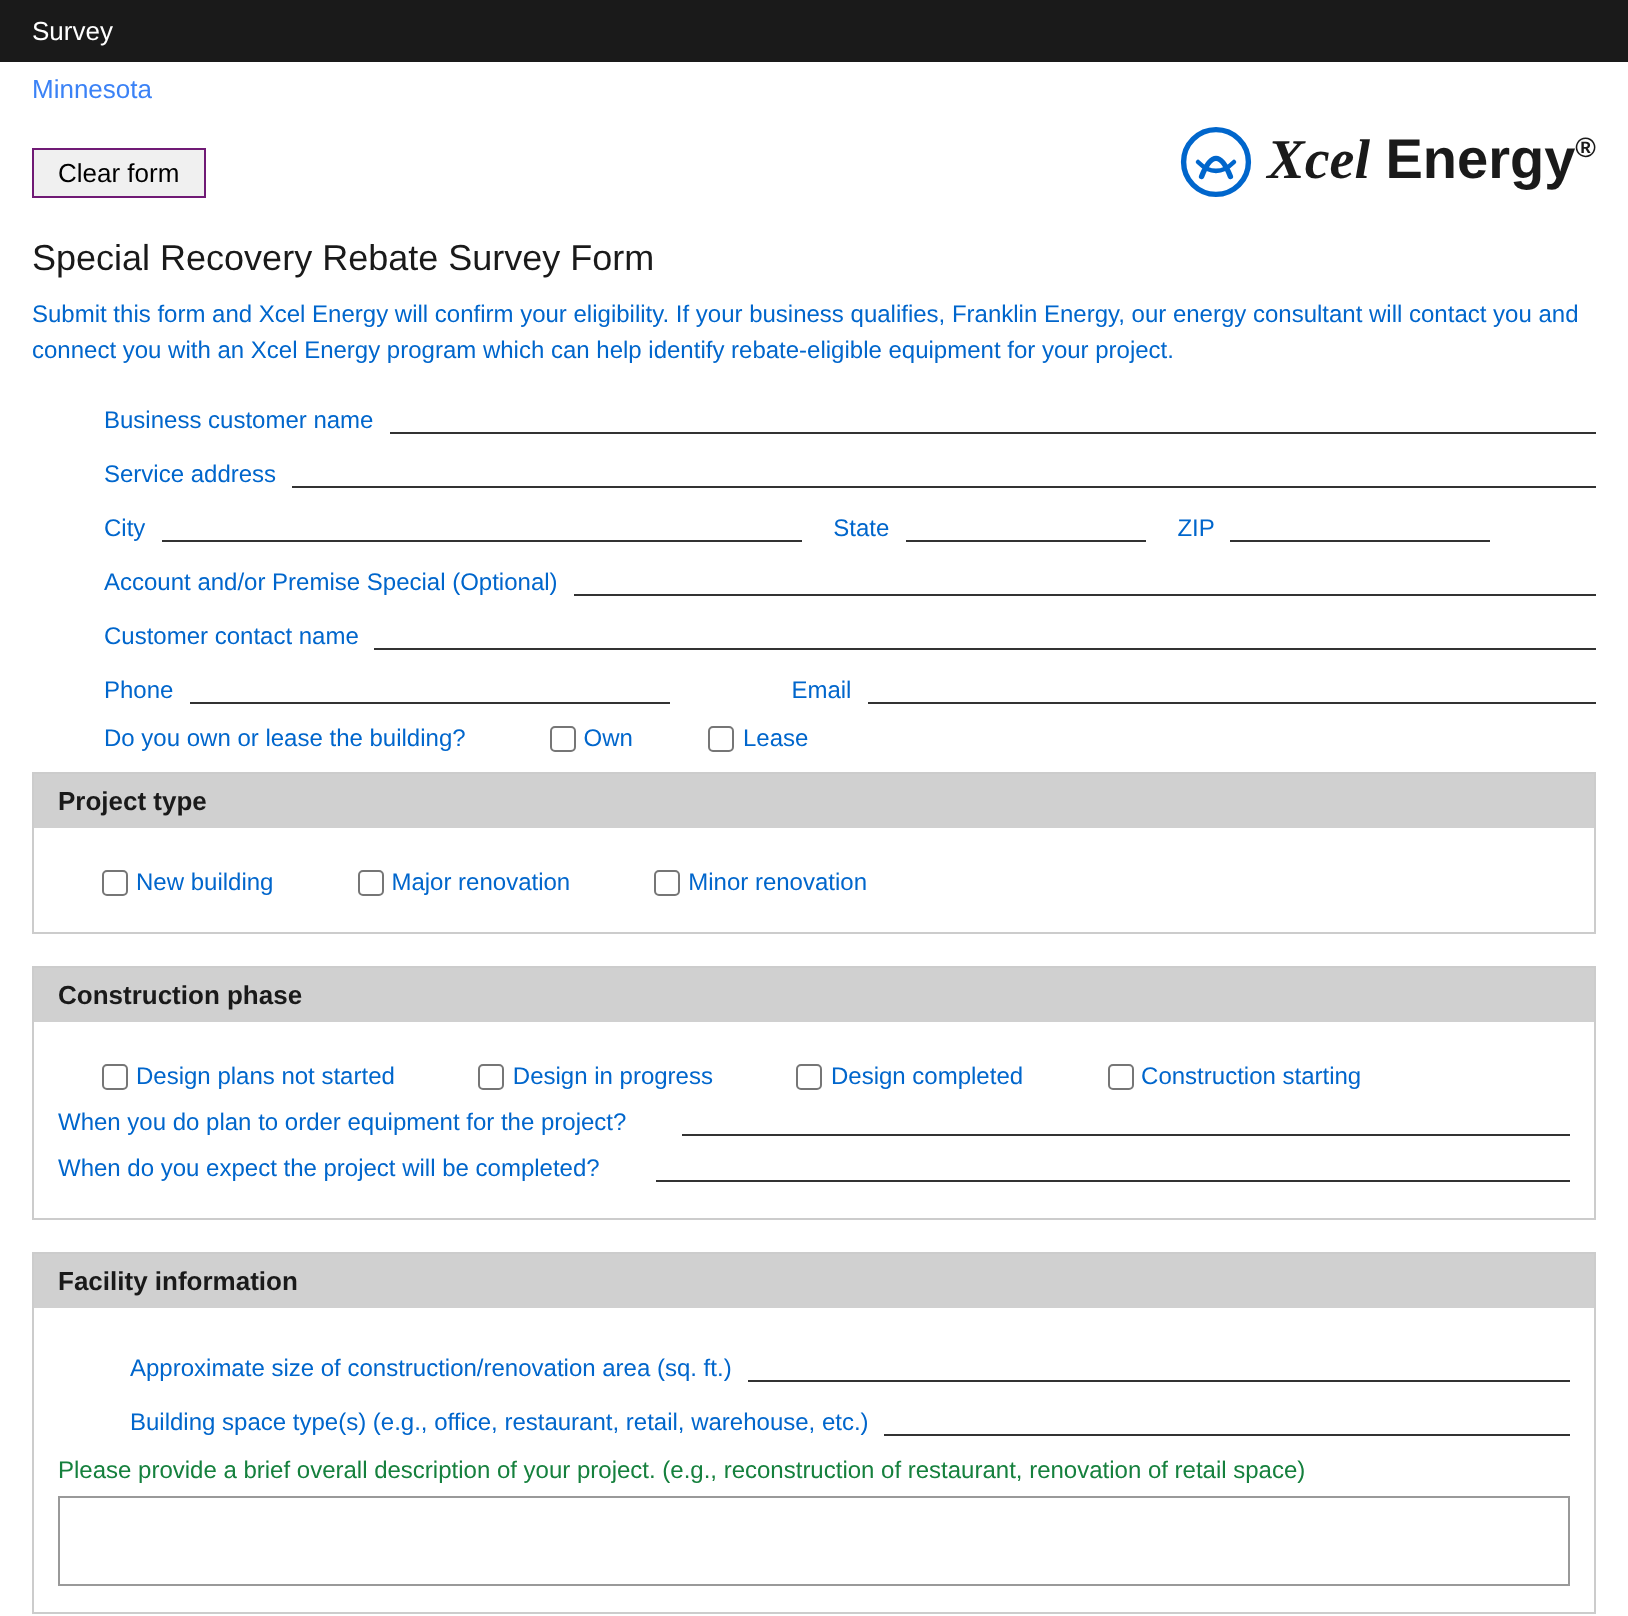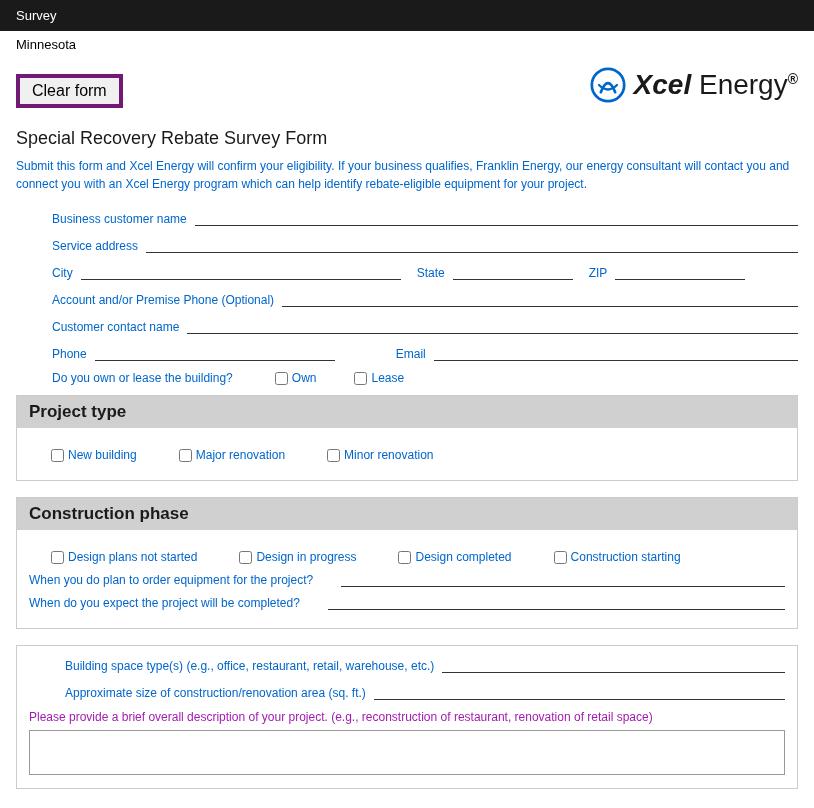--- a/index.html
+++ b/index.html
@@ -8,35 +8,35 @@
     .top-bar {
       background: #1a1a1a;
       color: #fff;
       padding: 8px 16px;
       font-size: 13px;
     }
 
     .state-row {
       padding: 6px 16px;
       font-size: 13px;
-      color: #000000;
+      color: #3b82f6;
     }
 
     .clear-logo-row {
       display: flex;
       align-items: center;
       justify-content: space-between;
       padding: 4px 16px 8px 16px;
     }
 
     .clear-btn {
-      border: 4px solid #701a75;
+      border: 1px solid #701a75;
       background: #f0f0f0;
       padding: 4px 12px;
-      font-size: 16px;
+      font-size: 13px;
       cursor: pointer;
       margin-top: 12px;
     }
 
     .logo-area {
       display: flex;
       align-items: center;
       font-size: 26px;
       font-weight: bold;
       color: #1a1a1a;
@@ -46,21 +46,21 @@
       width: 36px;
       height: 36px;
       margin-right: 8px;
     }
 
     .logo-text {
       font-size: 28px;
       font-weight: bold;
     }
 
-    .logo-text span.xcel { font-style: italic; }
+    .logo-text span.xcel { font-style: italic; font-family: Liberation Serif, serif; }
     .logo-reg { font-size: 14px; vertical-align: super; }
 
     .main-content {
       padding: 12px 16px 20px 16px;
     }
 
     .form-title {
       font-size: 18px;
       font-weight: normal;
       color: #1a1a1a;
@@ -106,21 +106,21 @@
       outline: none;
       font-size: 12px;
       padding-bottom: 2px;
       background: transparent;
     }
 
     .section-header {
       background: #d0d0d0;
       padding: 6px 12px;
       font-weight: bold;
-      font-size: 17px;
+      font-size: 13px;
       color: #1a1a1a;
       margin-bottom: 10px;
     }
 
     .section-block {
       border: 1px solid #ccc;
       margin-bottom: 16px;
     }
 
     .section-inner {
@@ -179,21 +179,21 @@
       height: 45px;
       resize: none;
       font-size: 12px;
       margin-top: 4px;
       outline: none;
       padding: 4px;
     }
 
     .desc-label {
       font-size: 12px;
-      color: #a21caf;
+      color: #15803d;
       margin-bottom: 2px;
     }
   </style>
 </head>
 <body>
 
 <div class="top-bar">
   <span>Survey</span>
 </div>
 
@@ -204,21 +204,21 @@
 <div class="clear-logo-row">
   <button class="clear-btn">Clear form</button>
   <div class="logo-area">
 
     <svg class="logo-icon" viewBox="0 0 40 40" xmlns="http://www.w3.org/2000/svg">
       <ellipse cx="20" cy="20" rx="18" ry="18" fill="none" stroke="#0066cc" stroke-width="3"></ellipse>
       <path d="M12 28 Q20 8 28 28" stroke="#0066cc" stroke-width="3" fill="none" stroke-linecap="round"></path>
       <path d="M10 20 Q20 30 30 20" stroke="#0066cc" stroke-width="2.5" fill="none" stroke-linecap="round"></path>
     </svg>
     <span class="logo-text">
-      <span class="xcel" style="font-style:italic; font-weight:bold; font-size:28px;">Xcel</span><span style="font-size:28px; font-weight:normal;"> Energy</span><span class="logo-reg" style="font-size:14px; vertical-align:super;">®</span>
+      <span class="xcel" style="font-style:italic; font-weight:bold; font-size:28px;">Xcel</span><span style="font-size:28px; font-weight:bold;"> Energy</span><span class="logo-reg" style="font-size:14px; vertical-align:super;">®</span>
     </span>
   </div>
 </div>
 
 <div class="main-content">
 
   <div class="form-title">Special Recovery Rebate Survey Form</div>
   <div class="form-subtitle">Submit this form and Xcel Energy will confirm your eligibility. If your business qualifies, Franklin Energy, our energy consultant will contact you and connect you with an Xcel Energy program which can help identify rebate-eligible equipment for your project.</div>
 
   <div class="field-row">
@@ -234,21 +234,21 @@
   <div class="field-row">
     <span class="field-label">City</span>
     <input class="field-line" type="text" style="max-width: 320px;">
     <span class="field-label" style="margin-left:12px;">State</span>
     <input class="field-line-short" type="text" style="">
     <span class="field-label" style="margin-left:12px;">ZIP</span>
     <input class="field-line" type="text" style="max-width: 130px;">
   </div>
 
   <div class="field-row">
-    <span class="field-label">Account and/or Premise Phone (Optional)</span>
+    <span class="field-label">Account and/or Premise Special (Optional)</span>
     <input class="field-line" type="text" style="">
   </div>
 
   <div class="field-row">
     <span class="field-label">Customer contact name</span>
     <input class="field-line" type="text" style="">
   </div>
 
   <div class="field-row">
     <span class="field-label">Phone</span>
@@ -316,29 +316,30 @@
         <input class="answer-line" type="text" style="">
       </div>
       <div class="question-row">
         <span class="question-text">When do you expect the project will be completed?</span>
         <input class="answer-line" type="text" style="">
       </div>
     </div>
   </div>
 
   <div class="section-block">
+    <div class="section-header">Facility information</div>
     <div class="section-inner">
+      <div class="field-row">
+        <span class="field-label">Approximate size of construction/renovation area (sq. ft.)</span>
+        <input class="field-line" type="text" style="">
+      </div>
       <div class="field-row">
         <span class="field-label">Building space type(s) (e.g., office, restaurant, retail, warehouse, etc.)</span>
         <input class="field-line" type="text" style="">
       </div>
-      <div class="field-row">
-        <span class="field-label">Approximate size of construction/renovation area (sq. ft.)</span>
-        <input class="field-line" type="text" style="">
-      </div>
       <div>
         <div class="desc-label">Please provide a brief overall description of your project. (e.g., reconstruction of restaurant, renovation of retail space)</div>
         <textarea class="textarea-field" style=""></textarea>
       </div>
     </div>
   </div>
 
 </div>
 
 </body></html>

